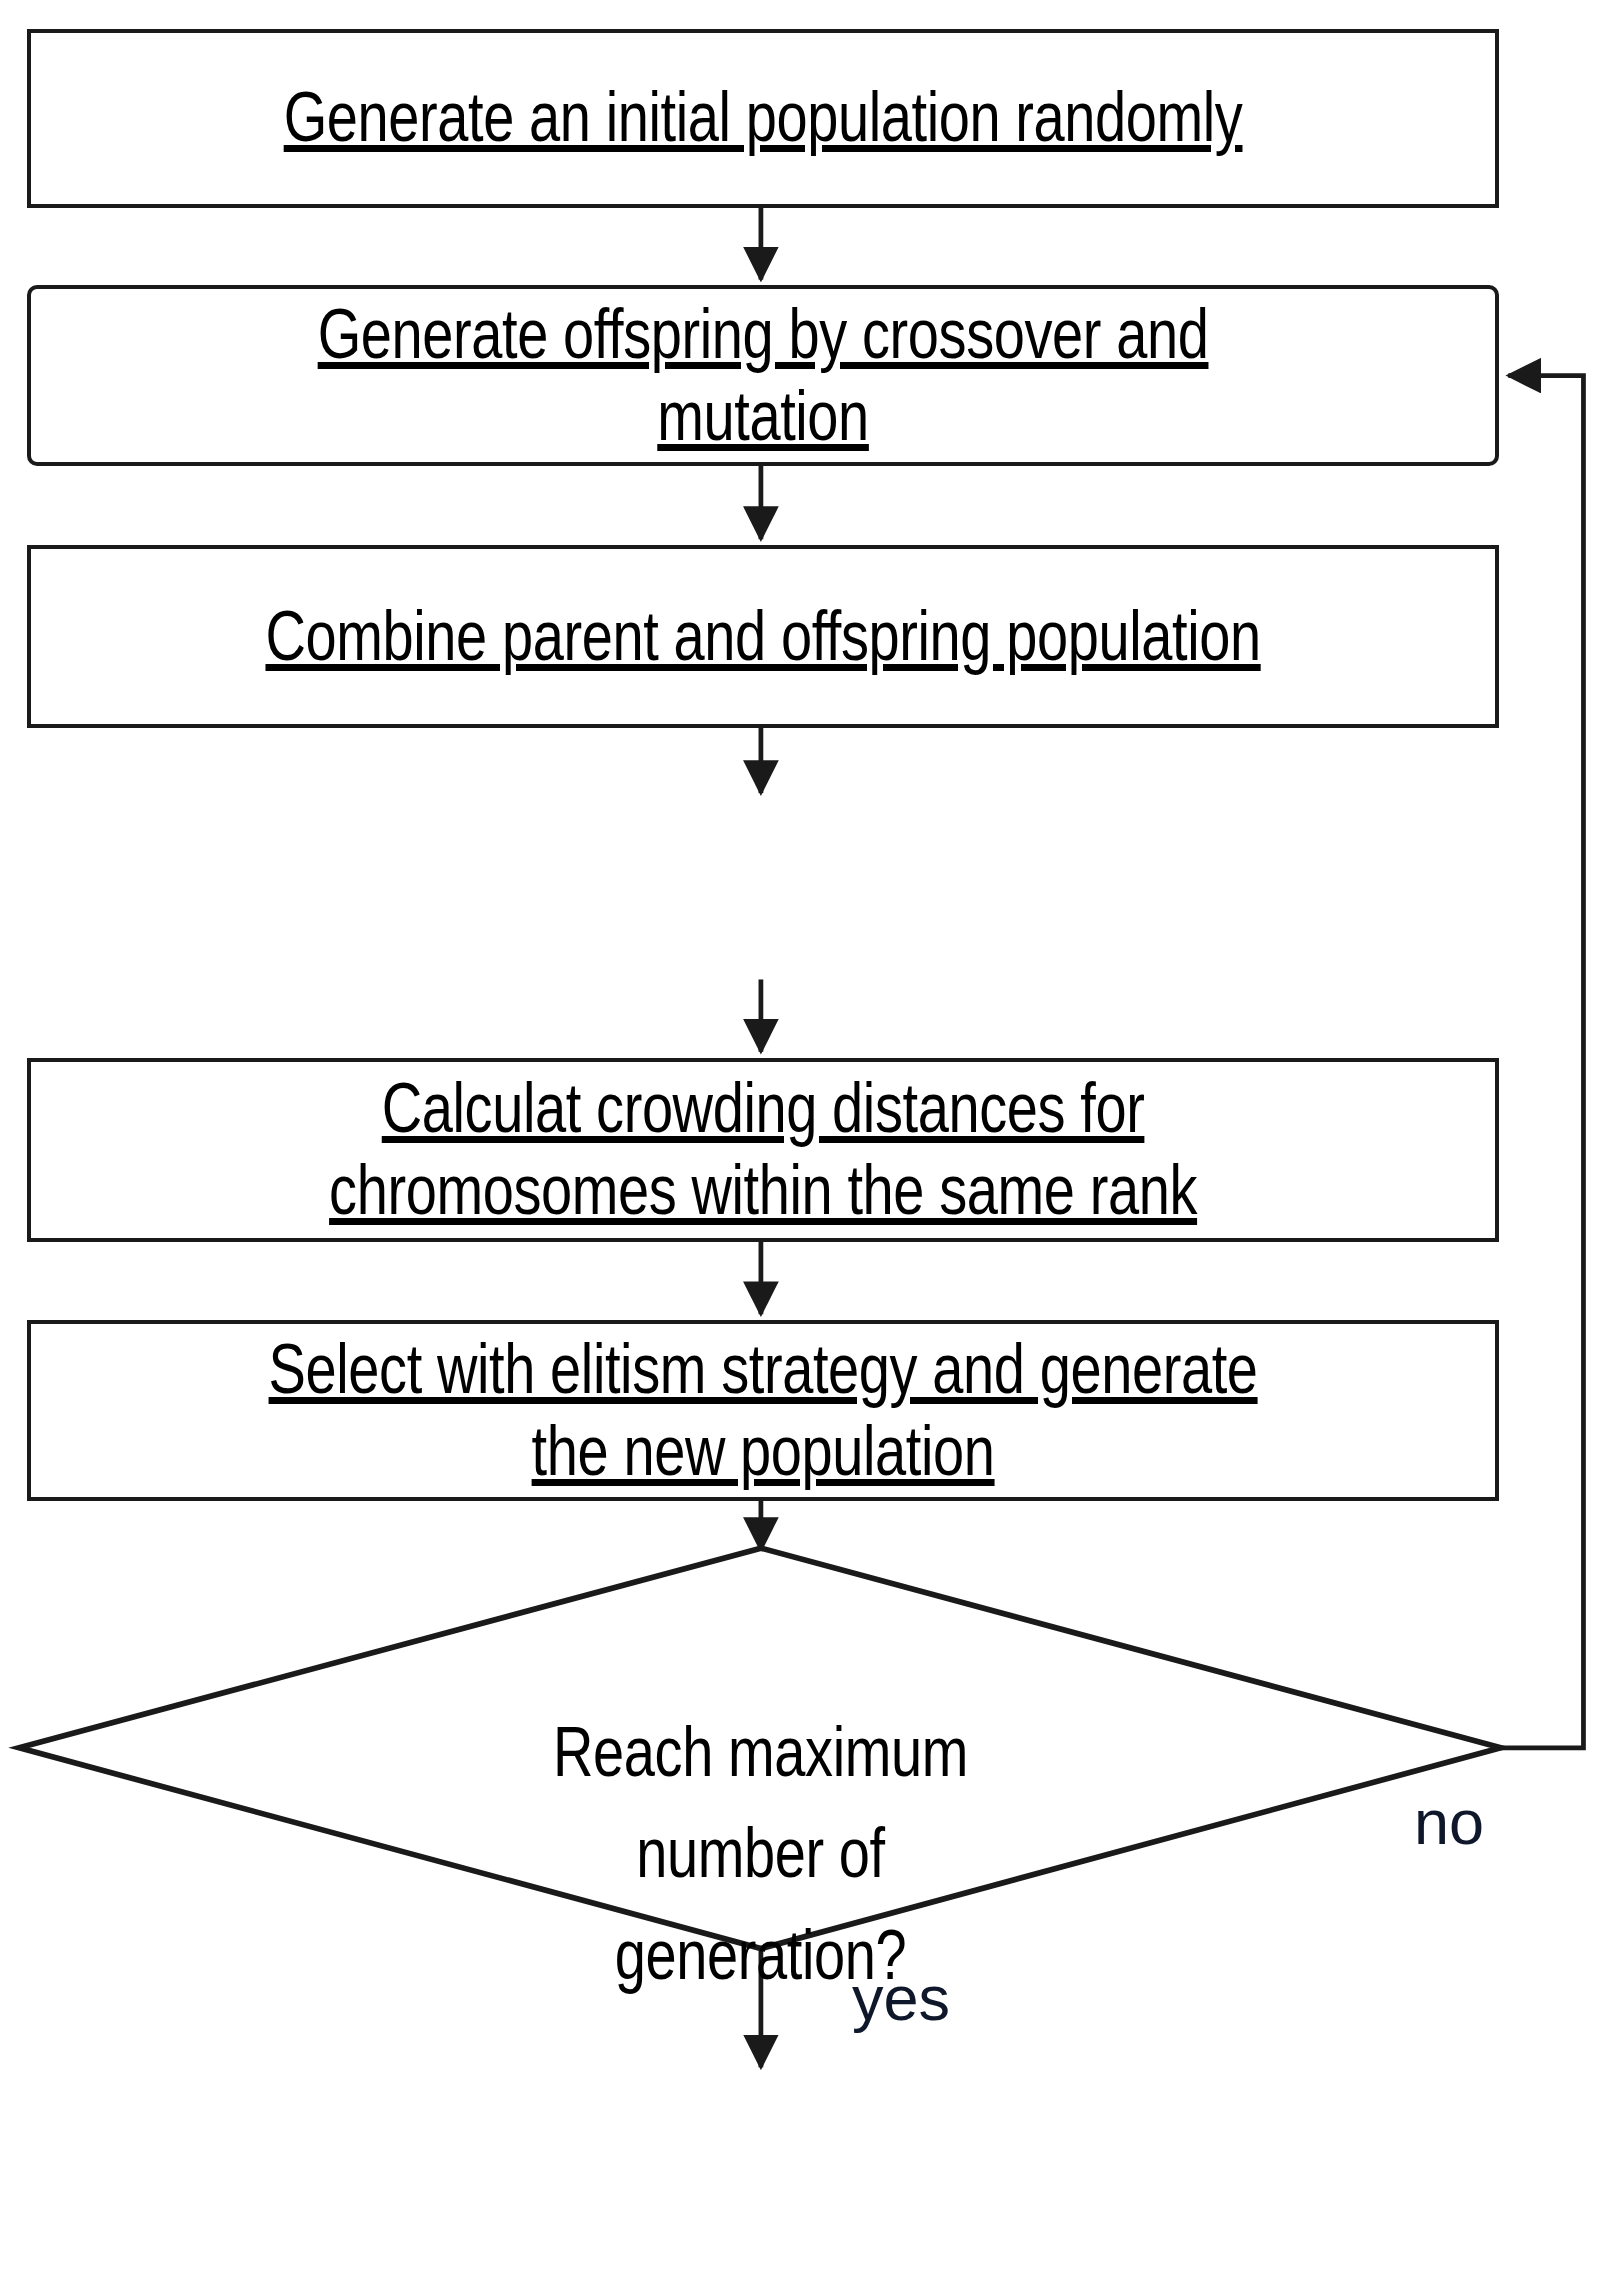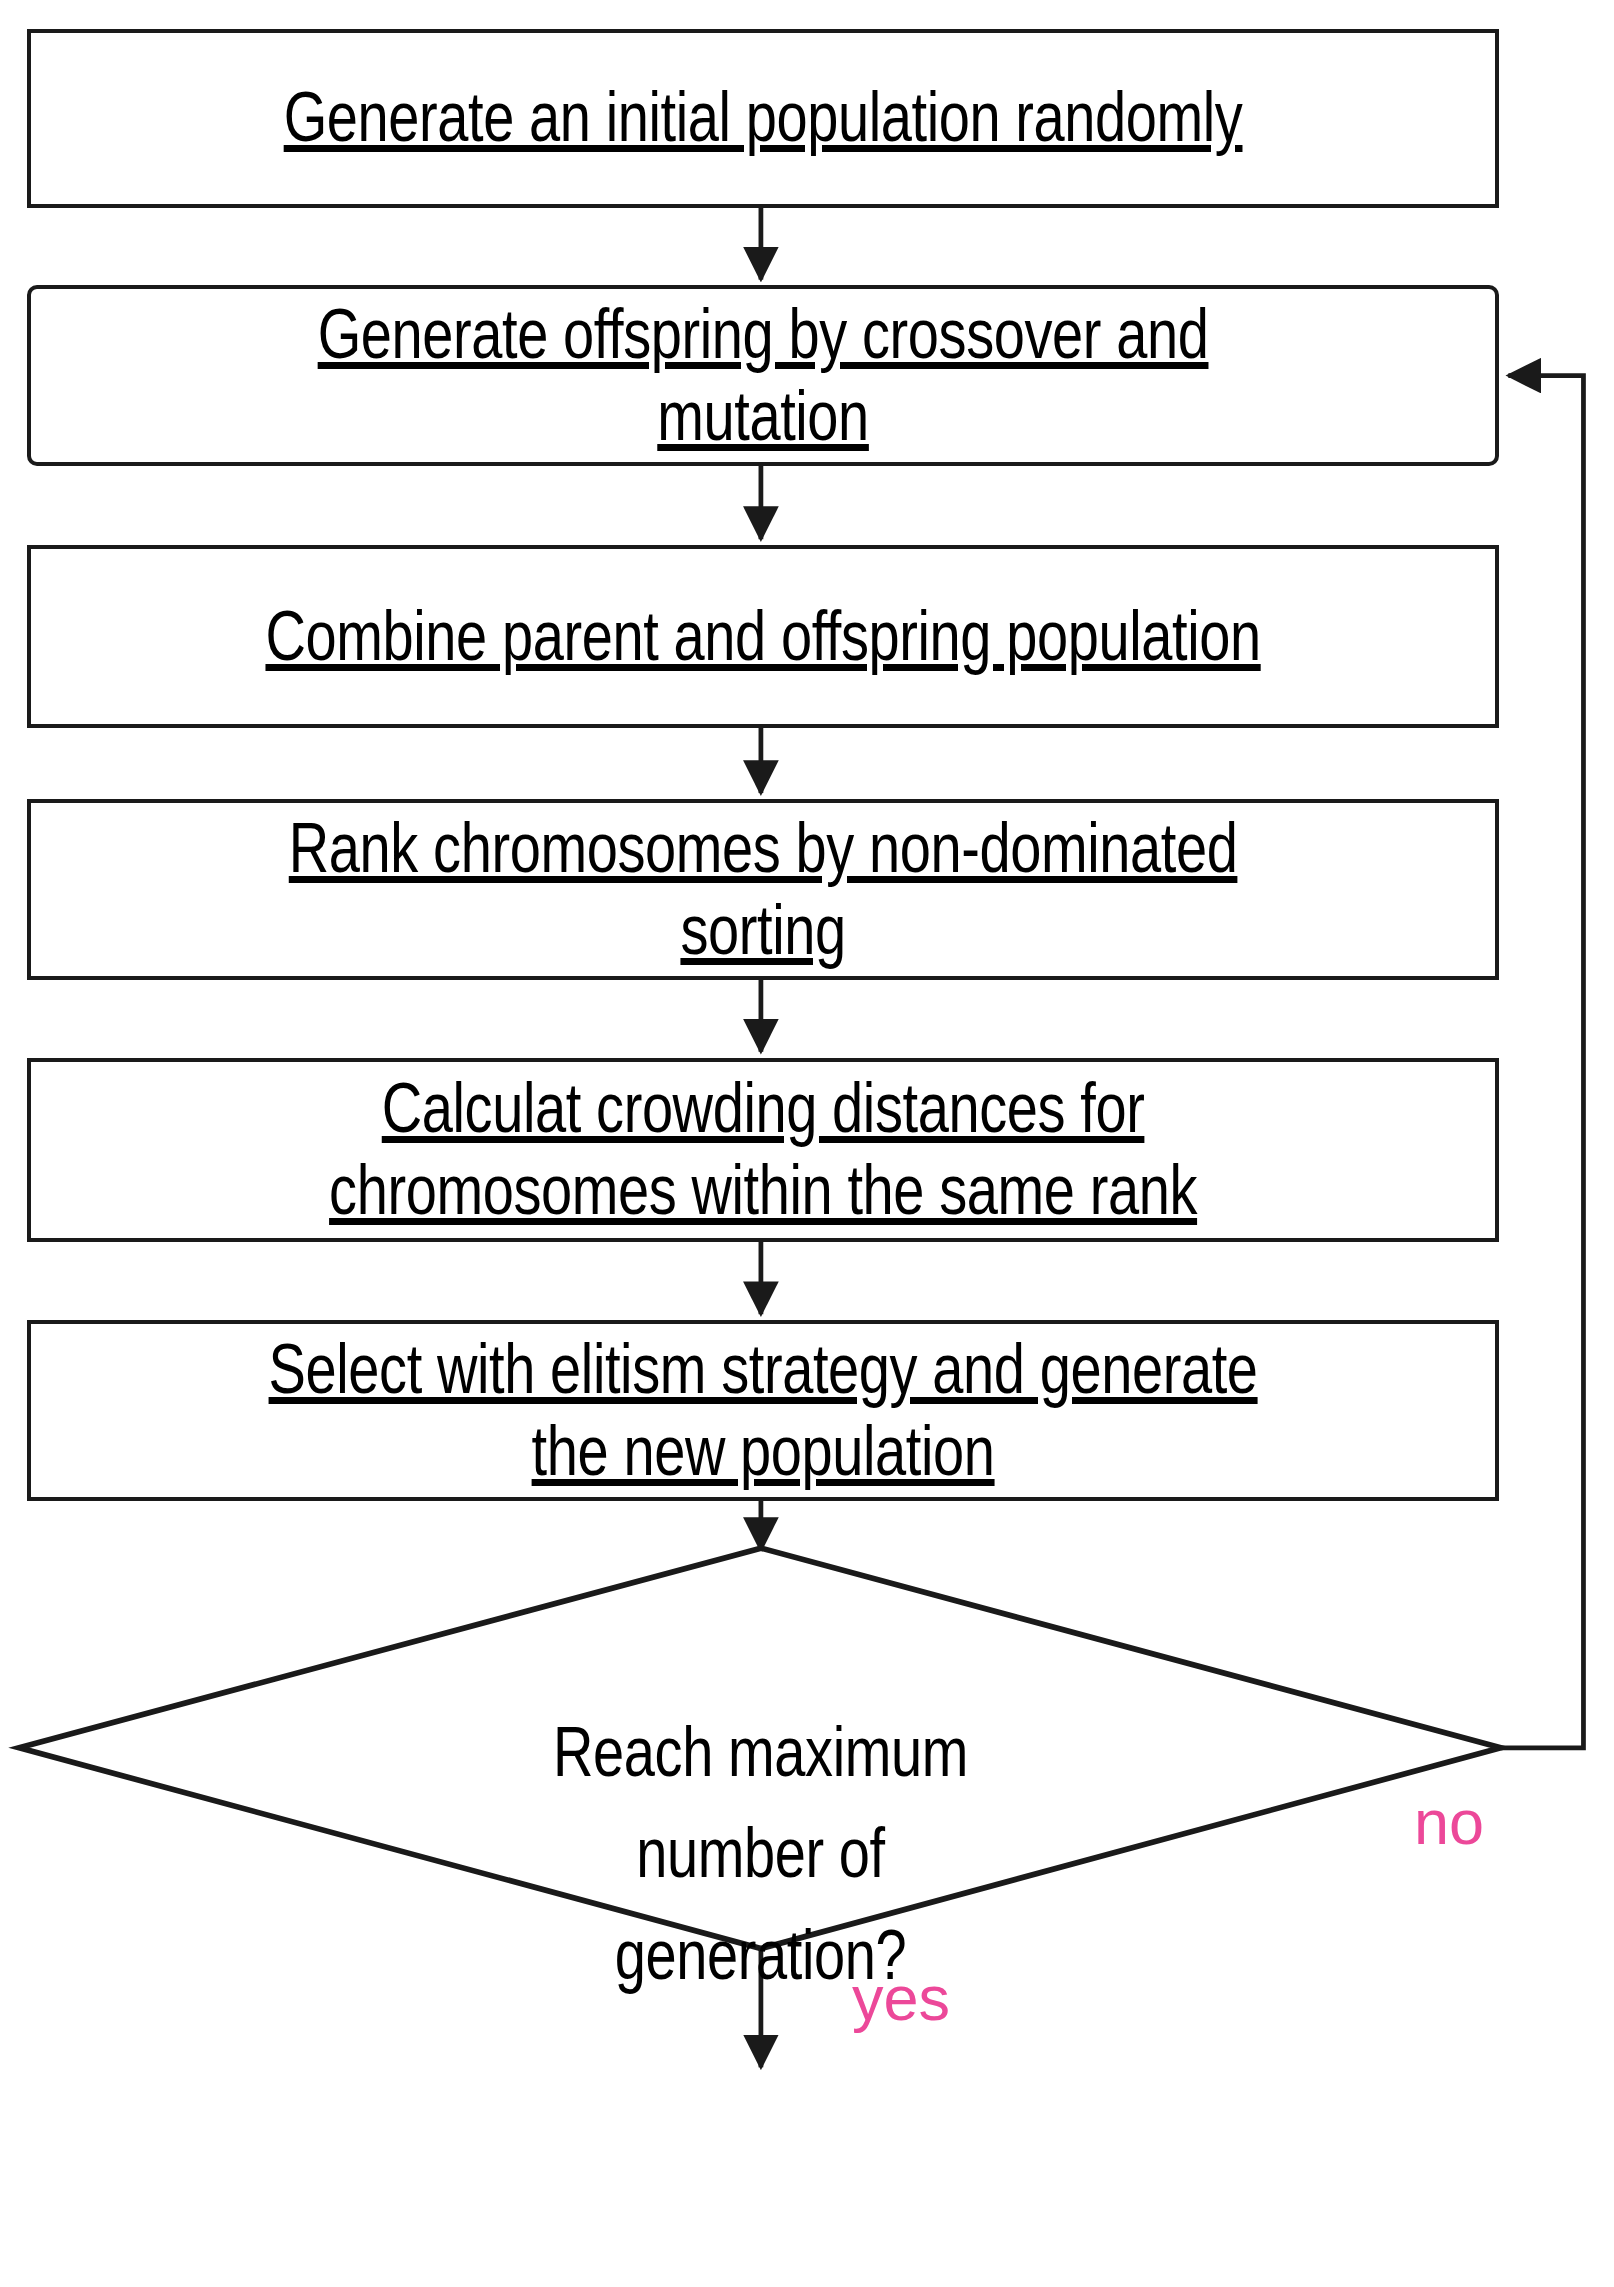--- a/index.html
+++ b/index.html
@@ -58,21 +58,21 @@
     font-size: 70px;
     line-height: 1.45;
     letter-spacing: -0.5px;
     transform: scaleX(0.80);
     transform-origin: center center;
     white-space: pre-line;
   }
   
   .branch-label {
     position: absolute;
-    color: #ec4899;
+    color: #0f172a;
     font-family: "Liberation Sans", sans-serif;
     font-size: 63px;
     line-height: 1;
     white-space: nowrap;
   }
 </style>
 </head>
 <body>
 
 <div id="canvas">
@@ -112,24 +112,20 @@
 
   <div class="node" style="left:27px; top:285px; width:1472px; height:181px;border-radius:10px;">
     <span class="node-label">Generate offspring by crossover and
 mutation</span>
   </div>
 
   <div class="node" style="left:27px; top:545px; width:1472px; height:183px;">
     <span class="node-label">Combine parent and offspring population</span>
   </div>
 
-  <div class="node" style="left:27px; top:799px; width:1472px; height:181px;">
-    <span class="node-label">Rank chromosomes by non-dominated
-sorting</span>
-  </div>
 
   <div class="node" style="left:27px; top:1058px; width:1472px; height:184px;">
     <span class="node-label">Calculat crowding distances for
 chromosomes within the same rank</span>
   </div>
 
   <div class="node" style="left:27px; top:1320px; width:1472px; height:181px;">
     <span class="node-label">Select with elitism strategy and generate
 the new population</span>
   </div>

